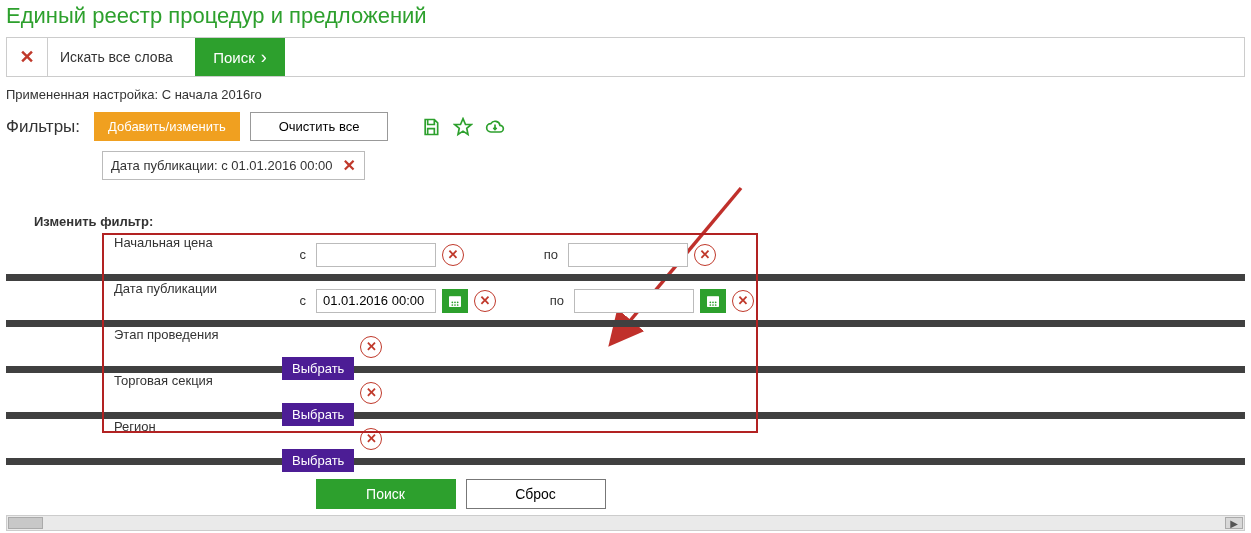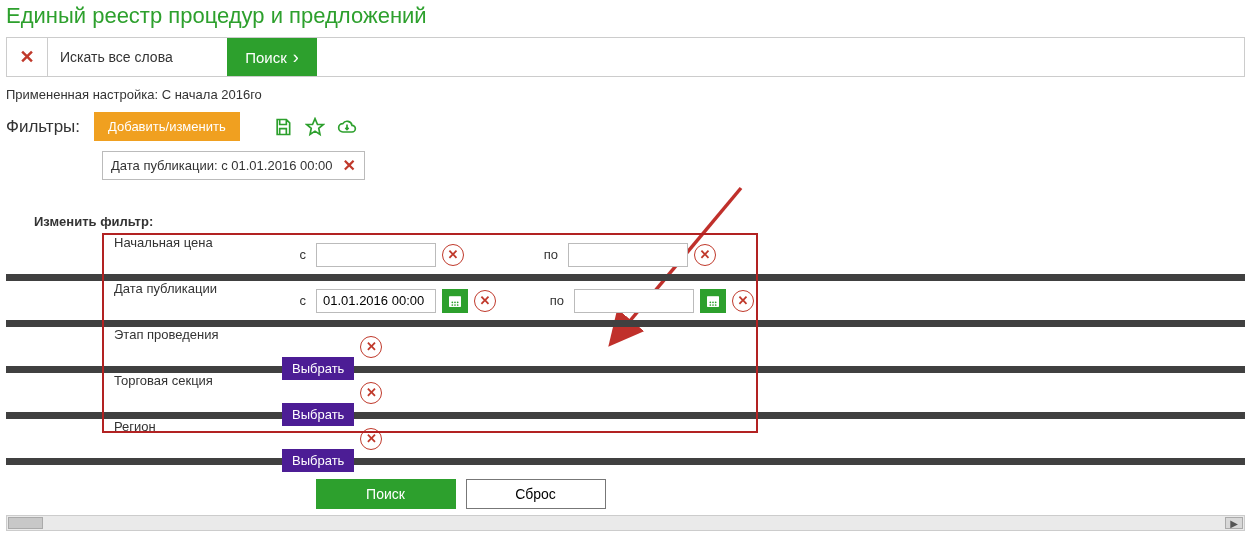--- a/index.html
+++ b/index.html
@@ -37,21 +37,21 @@
     width: 40px;
     display: flex;
     align-items: center;
     justify-content: center;
     color: #c0392b;
     font-size: 18px;
     font-weight: bold;
     cursor: pointer;
   }
   .search-mode {
-    width: 180px;
+    width: 148px;
     display: flex;
     align-items: center;
     padding: 0 12px;
     border-left: 1px solid #ccc;
     color: #333;
     cursor: pointer;
   }
   .search-button {
     background: #2da02d;
     color: #fff;
@@ -281,20 +281,21 @@
     <span class="chevron-right">›</span>
   </div>
 </div>
 
 <div class="applied-line">Примененная настройка: С начала 2016го</div>
 
 <div style="position:relative">
   <div class="filters-row">
     <span class="filters-label">Фильтры:</span>
     <button class="btn-orange">Добавить/изменить</button>
+    <button class="btn-outline">Очистить все</button>
     <span style="width:12px"></span>
     <span class="icon-btn">
       <svg width="20" height="20" viewBox="0 0 24 24">
           <path d="M5 3h11l4 4v14H5V3z M8 3v6h8V3 M8 21v-7h8v7"></path>
         </svg>
     </span>
     <span class="icon-btn">
       <svg width="20" height="20" viewBox="0 0 24 24">
           <path d="M12 2l3 7h7l-5.5 4.5L18 21l-6-4-6 4 1.5-7.5L2 9h7z"></path>
         </svg>

